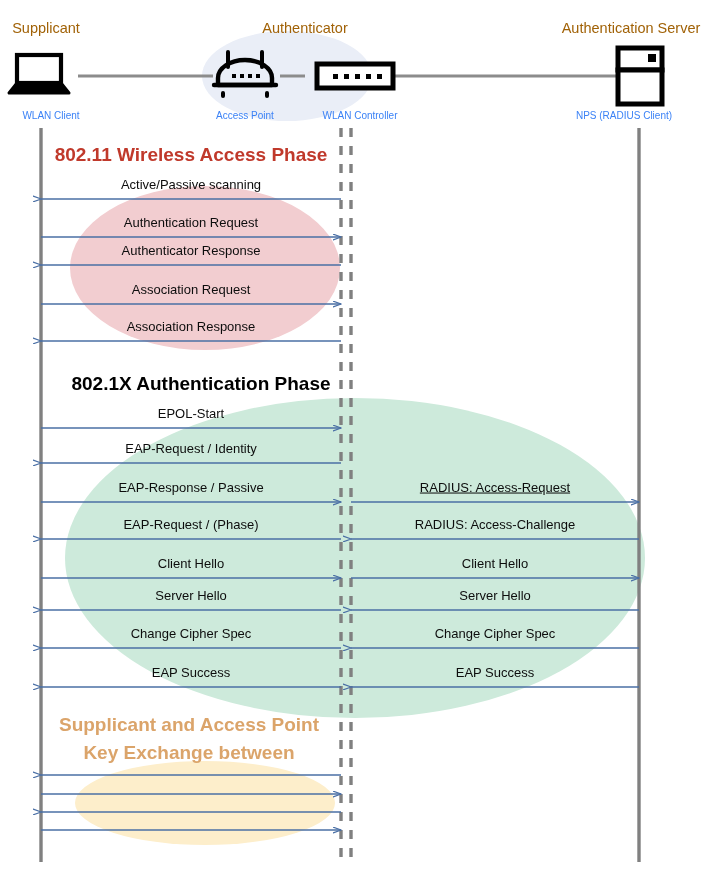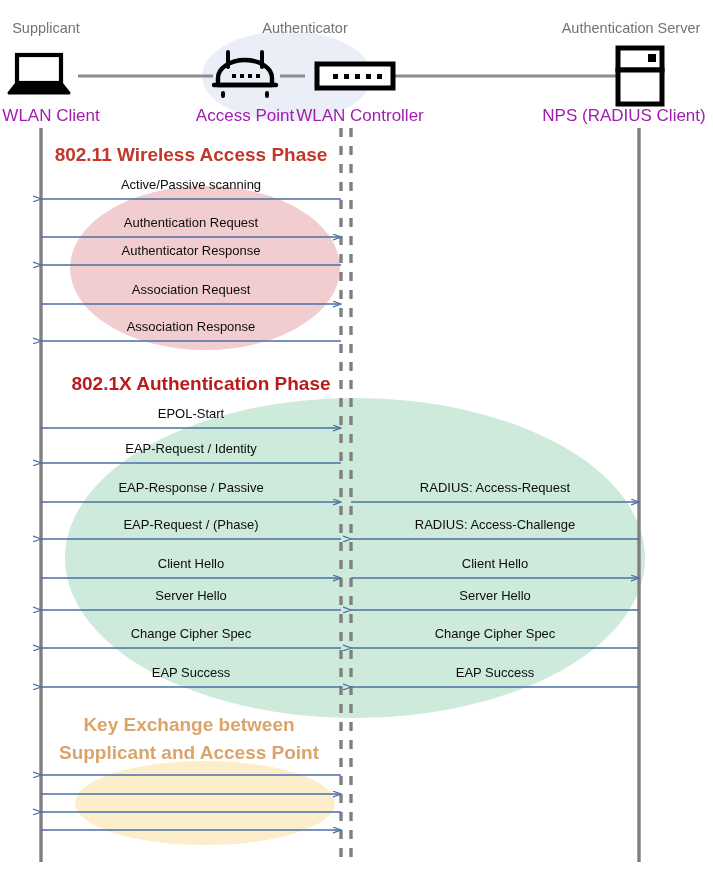--- a/index.html
+++ b/index.html
@@ -15,26 +15,26 @@
   .layer{position:absolute;left:0;top:0;width:713px;height:875px;}
   #svg-layer{z-index:1;}
   #text-layer{z-index:2;}
 
   .lbl{
     position:absolute;
     white-space:nowrap;
     transform:translate(-50%,-50%);
     line-height:1.15;
   }
-  .node-title{font-size:14.5px;color:#737373;}
-  .node-sub{font-size:17px;color:#a21caf;}
+  .node-title{font-size:14.5px;color:#a16207;}
+  .node-sub{font-size:10px;color:#3b82f6;}
   .msg{font-size:13px;color:#0d0d0d;}
   .phase{font-size:19px;font-weight:bold;text-align:center;}
   .phase.red{color:#c0392b;}
-  .phase.green{color:#b91c1c;}
+  .phase.green{color:#000000;}
   .phase.orange{color:#dba46a;}
   .phase.two-line{line-height:1.45;}
 </style>
 </head>
 <body>
 
 <div id="stage">
 
   <svg class="layer" id="svg-layer" width="713" height="875" viewBox="0 0 713 875">
     <defs>
@@ -157,39 +157,39 @@
     <div class="lbl node-title" style="left:305px;top:28px;">Authenticator</div>
     <div class="lbl node-sub" style="left:245px;top:116px;">Access Point</div>
     <div class="lbl node-sub" style="left:360px;top:116px;">WLAN Controller</div>
 
     <div class="lbl node-title" style="left:631px;top:28px;">Authentication Server</div>
     <div class="lbl node-sub" style="left:624px;top:116px;">NPS (RADIUS Client)</div>
 
     <div class="lbl phase red" style="left:191px;top:155px;">802.11 Wireless Access Phase</div>
     <div class="lbl phase green" style="left:201px;top:384px;">802.1X Authentication Phase</div>
     <div class="lbl phase orange two-line" style="left:189px;top:739px;">
+      <div>Supplicant and Access Point</div>
       <div>Key Exchange between</div>
-      <div>Supplicant and Access Point</div>
     </div>
 
     <div id="msg-texts">
         <div class="lbl msg" style="left: 191px; top: 185px;">Active/Passive scanning</div>
         <div class="lbl msg" style="left: 191px; top: 223px;">Authentication Request</div>
         <div class="lbl msg" style="left: 191px; top: 251px;">Authenticator Response</div>
         <div class="lbl msg" style="left: 191px; top: 290px;">Association Request</div>
         <div class="lbl msg" style="left: 191px; top: 327px;">Association Response</div>
         <div class="lbl msg" style="left: 191px; top: 414px;">EPOL-Start</div>
         <div class="lbl msg" style="left: 191px; top: 449px;">EAP-Request / Identity</div>
         <div class="lbl msg" style="left: 191px; top: 488px;">EAP-Response / Passive</div>
         <div class="lbl msg" style="left: 191px; top: 525px;">EAP-Request / (Phase)</div>
         <div class="lbl msg" style="left: 191px; top: 564px;">Client Hello</div>
         <div class="lbl msg" style="left: 191px; top: 596px;">Server Hello</div>
         <div class="lbl msg" style="left: 191px; top: 634px;">Change Cipher Spec</div>
         <div class="lbl msg" style="left: 191px; top: 673px;">EAP Success</div>
-        <div class="lbl msg" style="left: 495px; top: 488px;">RADIUS: Access-Request</div>
+        <div class="lbl msg" style="left: 495px; top: 488px; text-decoration: underline;">RADIUS: Access-Request</div>
         <div class="lbl msg" style="left: 495px; top: 525px;">RADIUS: Access-Challenge</div>
         <div class="lbl msg" style="left: 495px; top: 564px;">Client Hello</div>
         <div class="lbl msg" style="left: 495px; top: 596px;">Server Hello</div>
         <div class="lbl msg" style="left: 495px; top: 634px;">Change Cipher Spec</div>
         <div class="lbl msg" style="left: 495px; top: 673px;">EAP Success</div>
       </div>
 
   </div>
 </div>
 

